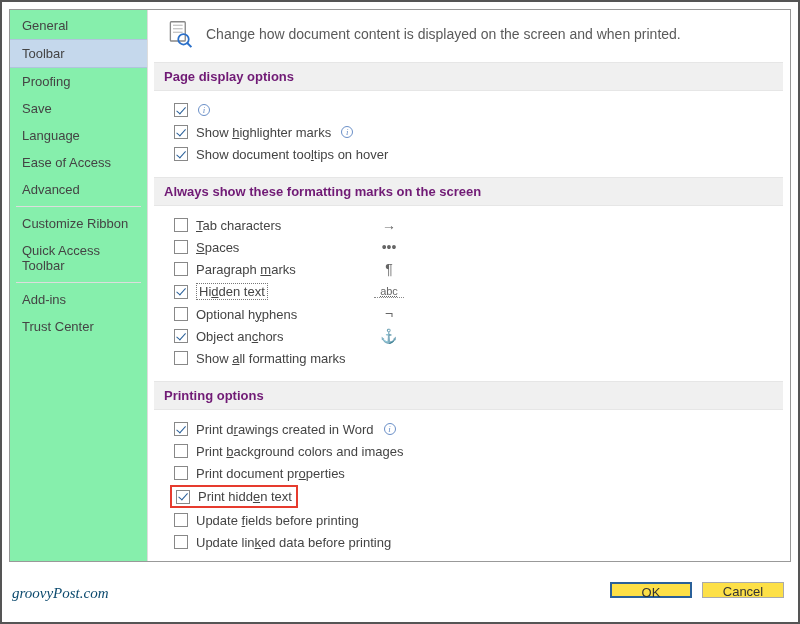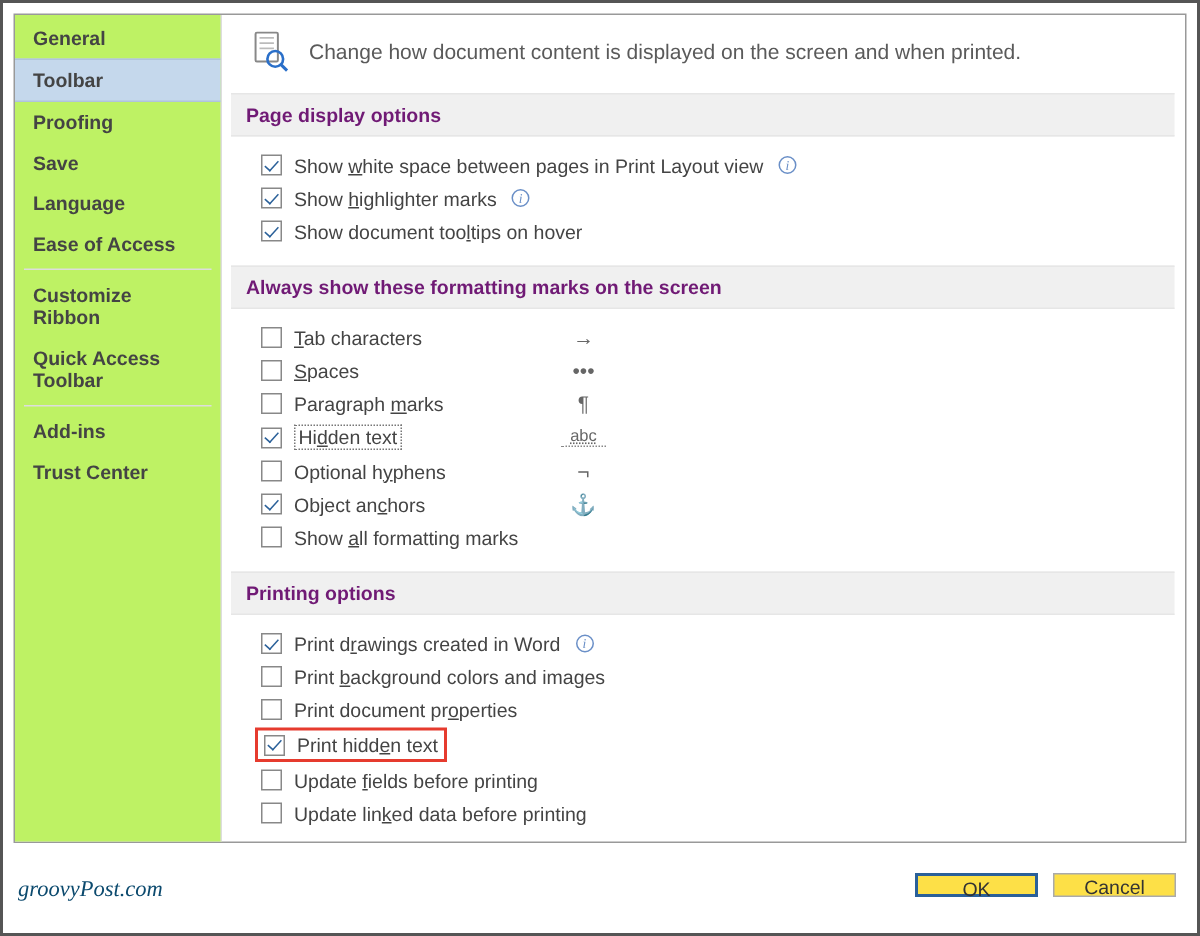--- a/index.html
+++ b/index.html
@@ -21,23 +21,22 @@
   .dialog {
     position: absolute;
     left: 7px; top: 7px; right: 7px; bottom: 60px;
     background: #fff;
     border: 1px solid #999;
     display: flex;
   }
   .sidebar {
     width: 138px;
     border-right: 1px solid #ddd;
-    background: #bef264;
+    background: #86efac;
     padding: 2px 0;
-    font-weight: bold;
   }
   .sidebar-item {
     padding: 6px 12px;
     color: #444;
     cursor: pointer;
   }
   .sidebar-item.selected {
     background: #c5d8ec;
     border-top: 1px solid #b0c4dc;
     border-bottom: 1px solid #b0c4dc;
@@ -181,20 +180,21 @@
 <div class="frame">
   <div class="dialog">
 
     <div class="sidebar" id="sidebar">
         <div class="sidebar-item">General</div>
         <div class="sidebar-item selected">Toolbar</div>
         <div class="sidebar-item">Proofing</div>
         <div class="sidebar-item">Save</div>
         <div class="sidebar-item">Language</div>
         <div class="sidebar-item">Ease of Access</div>
+        <div class="sidebar-item">Advanced</div>
         <div class="sidebar-sep"></div>
         <div class="sidebar-item">Customize Ribbon</div>
         <div class="sidebar-item">Quick Access Toolbar</div>
         <div class="sidebar-sep"></div>
         <div class="sidebar-item">Add-ins</div>
         <div class="sidebar-item">Trust Center</div>
       </div>
 
     <div class="content">
       <div class="inner-scroll">
@@ -210,21 +210,20 @@
               <line x1="24" y1="26" x2="29" y2="31" stroke="#2a6fc9" stroke-width="2.3"></line>
             </svg>
           </span>
           <span>Change how document content is displayed on the screen and when printed.</span>
         </div>
 
         <div id="sections-container">
             <div class="section-header">Page display options</div>
             <div class="option-row ">
               <span class="chk checked"></span>
-              <span class="lbl">Show <u>w</u>hite space between pages in Print Layout view</span>
               <span class="info-icon"></span>
             </div>
             <div class="option-row ">
               <span class="chk checked"></span>
               <span class="lbl">Show <u>h</u>ighlighter marks</span>
               <span class="info-icon"></span>
             </div>
             <div class="option-row ">
               <span class="chk checked"></span>
               <span class="lbl">Show document too<u>l</u>tips on hover</span>

